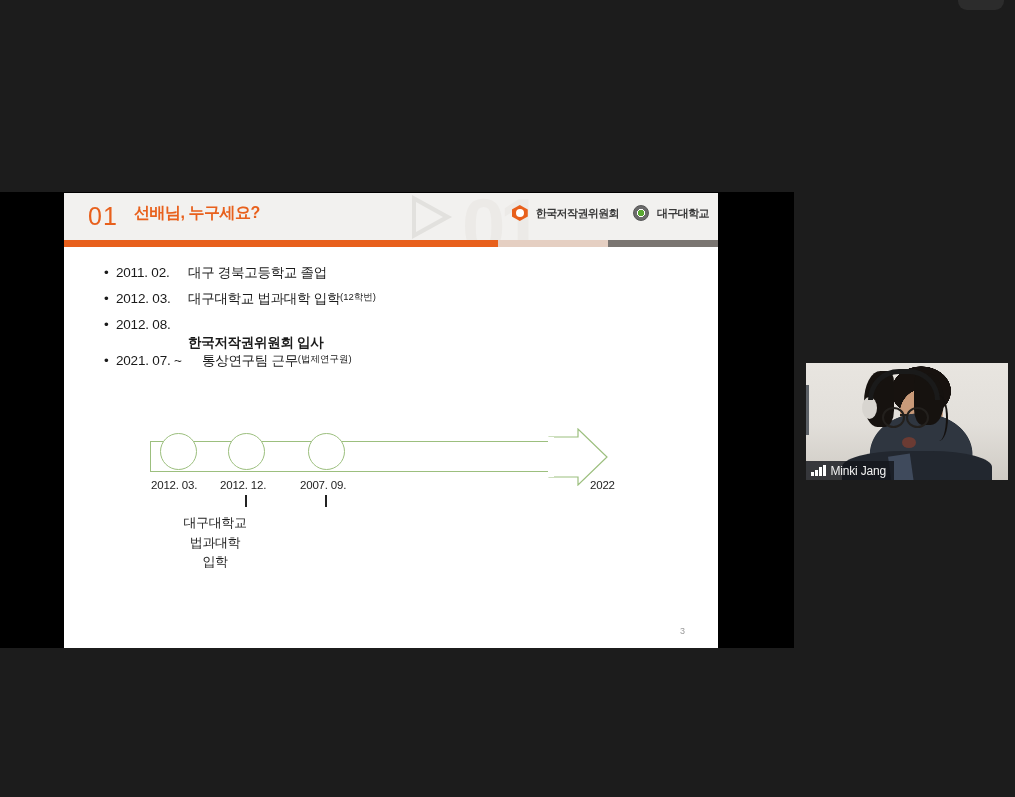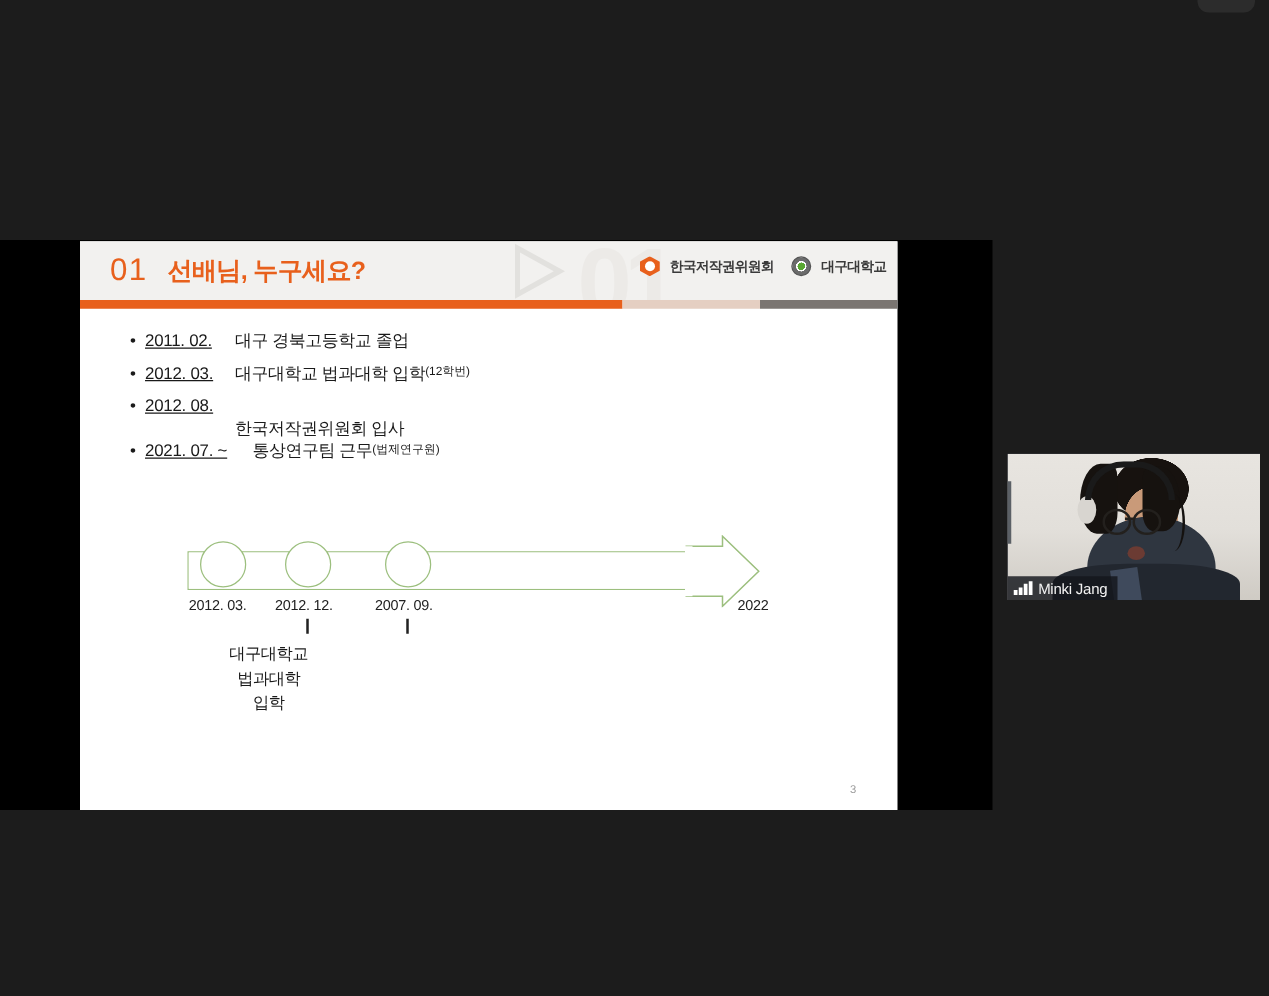--- a/index.html
+++ b/index.html
@@ -46,21 +46,21 @@
   }
   .wm-big{
     position:absolute;left:398px;top:-12px;font-size:78px;color:#eceae7;
     font-weight:700;letter-spacing:-6px;
   }
   .head-num{
     position:absolute;left:24px;top:9px;font-size:25px;color:#e8601c;
     letter-spacing:1px;font-weight:400;
   }
   .head-title{
-    position:absolute;left:70px;top:10px;font-size:20px;color:#e8601c;
+    position:absolute;left:70px;top:10px;font-size:16px;color:#e8601c;
     font-weight:700;letter-spacing:-0.5px;
   }
 
   
   .logos{position:absolute;right:9px;top:12px;display:flex;align-items:center;gap:14px;}
   .logo{display:flex;align-items:center;gap:8px;}
   .logo-txt{font-size:11px;font-weight:700;color:#3a3a3a;letter-spacing:-0.6px;}
   .kcc-mark{
     width:16px;height:16px;background:#e8601c;
     clip-path:polygon(50% 0,100% 28%,100% 72%,50% 100%,0 72%,0 28%);
@@ -80,24 +80,24 @@
   .accent{position:absolute;left:0;top:47px;width:654px;height:7px;}
   .accent i{position:absolute;top:0;height:7px;display:block;}
   .acc-1{left:0;width:434px;background:#e8601c;}
   .acc-2{left:434px;width:110px;background:#e5cfc2;}
   .acc-3{left:544px;width:110px;background:#7a7571;}
 
   
   .bullets{position:absolute;left:40px;top:72px;width:560px;}
   .b-row{display:flex;align-items:flex-start;margin-bottom:9px;font-size:13.5px;color:#1a1a1a;}
   .b-dot{width:12px;flex:0 0 12px;line-height:1.25;}
-  .b-date{width:72px;flex:0 0 72px;line-height:1.25;letter-spacing:-0.2px;text-decoration:underline;}
+  .b-date{width:72px;flex:0 0 72px;line-height:1.25;letter-spacing:-0.2px;}
   .b-text{line-height:1.25;letter-spacing:-0.3px;}
   .sub{font-size:9.5px;}
-  .b-sub-row{display:flex;margin-bottom:1px;font-size:13.5px;color:#1a1a1a;}
+  .b-sub-row{display:flex;margin-bottom:1px;font-size:13.5px;color:#1a1a1a;font-weight:bold;}
   .b-sub-pad{width:84px;flex:0 0 84px;}
 
   
   .tl{position:absolute;left:86px;top:240px;width:500px;height:120px;}
   .tl-bar{
     position:absolute;left:0;top:8px;width:410px;height:31px;
     border:1px solid #9cbf7e;background:#ffffff;box-sizing:border-box;
   }
   .tl-bar-mask{
     position:absolute;left:1px;top:9px;width:408px;height:29px;background:#fff;

